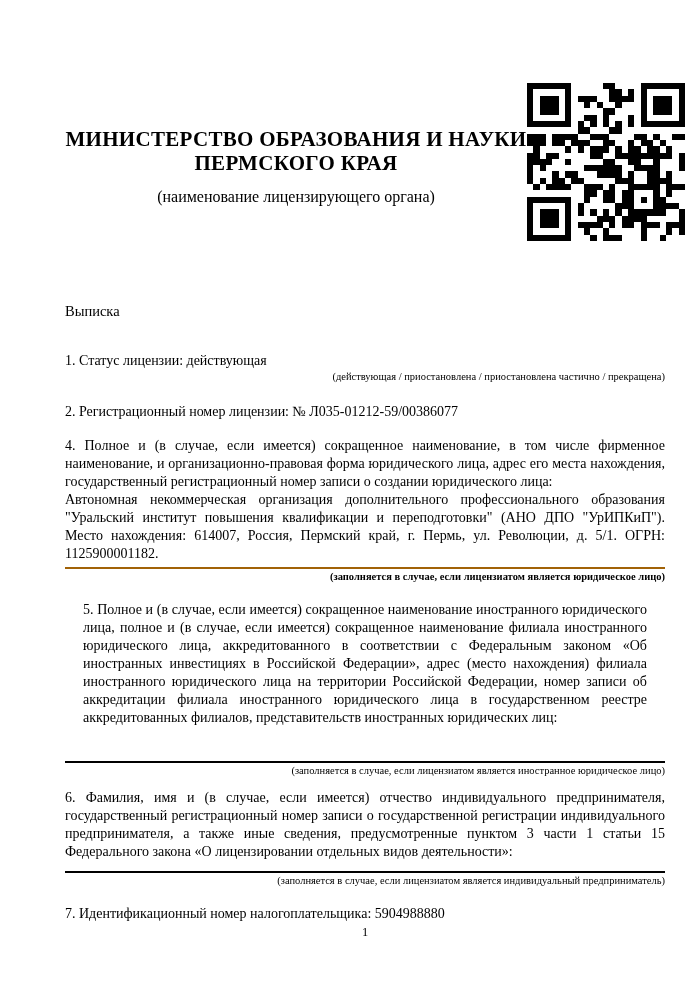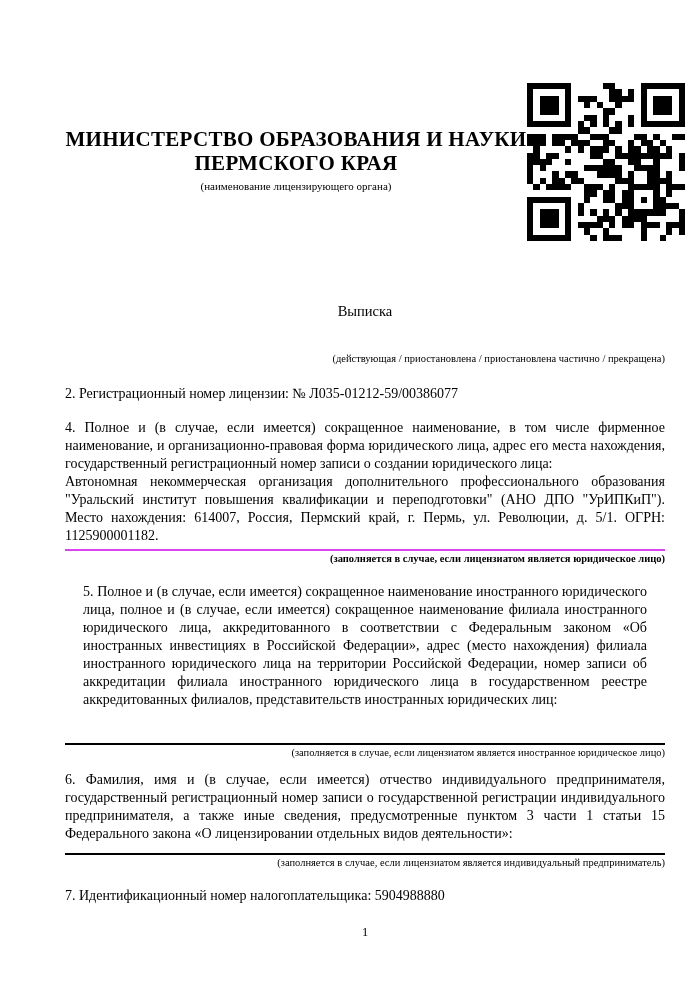--- a/index.html
+++ b/index.html
@@ -24,34 +24,34 @@
     text-align:center;
     padding-top:44px;
   }
   .ministry-line{
     font-weight:bold;
     font-size:21px;
     line-height:24px;
     letter-spacing:0.3px;
   }
   .ministry-caption{
-    font-size:11px;
+    font-size:16px;
     line-height:13px;
-    margin-top:5px;
+    margin-top:15px;
   }
   .qr{
     flex:0 0 158px;
     width:158px;height:158px;
   }
   .qr svg{display:block;width:158px;height:158px;}
   
   .title{
     margin-top:60px;
     padding:0 35px 0 65px;
-    text-align:center;
+    text-align:left;
     font-size:14.5px;
     line-height:20px;
   }
   
   .content{
     padding:0 35px 0 65px;
     margin-top:31px;
     font-size:14px;
     line-height:18px;
   }
@@ -60,21 +60,21 @@
   .small{
     font-size:10.5px;
     line-height:13px;
     text-align:right;
   }
   .i1-caption{margin:0 0 20px 0;}
   .i2{margin:0 0 16px 0;}
   .i3{margin:0 0 17px 0;}
   .value-underlined{
     padding-bottom:4px;
-    border-bottom:2px solid #d946ef;
+    border-bottom:2px solid #a16207;
   }
   .i4-caption{margin:1px 0 9px 0;font-weight:bold;}
   .i5-label{margin:18px;}
   .fill-line{
     height:16px;
     border-bottom:2px solid #000;
   }
   .i5-caption{margin:1px 0 12px 0;}
   .i6-spacer{height:10px;border-bottom:2px solid #000;}
   .i6-caption{margin:1px 0 18px 0;}
@@ -422,20 +422,21 @@
         </svg>
     </div>
   </div>
 
   <div class="title">
     <div>Выписка</div>
   </div>
 
   <div class="content">
 
+    <div class="item">1. Статус лицензии: действующая</div>
     <div class="small i1-caption">(действующая / приостановлена / приостановлена частично / прекращена)</div>
 
     <div class="item i2">2. Регистрационный номер лицензии: № Л035-01212-59/00386077</div>
 
 
     <div>
       <div class="item just">4. Полное и (в случае, если имеется) сокращенное наименование, в том числе фирменное наименование, и организационно-правовая форма юридического лица, адрес его места нахождения, государственный регистрационный номер записи о создании юридического лица:</div>
       <div class="item just value-underlined">Автономная некоммерческая организация дополнительного профессионального образования "Уральский институт повышения квалификации и переподготовки" (АНО ДПО "УрИПКиП"). Место нахождения: 614007, Россия, Пермский край, г. Пермь, ул. Революции, д. 5/1. ОГРН: 1125900001182.</div>
       <div class="small i4-caption">(заполняется в случае, если лицензиатом является юридическое лицо)</div>
     </div>

